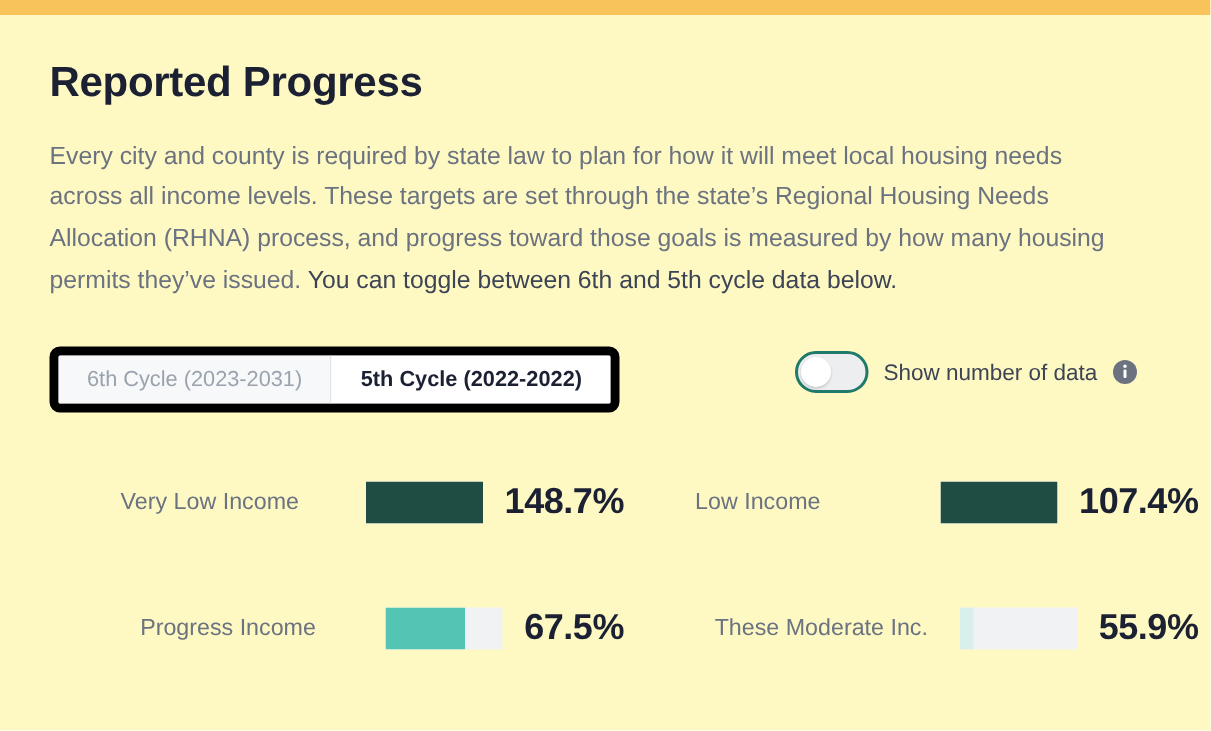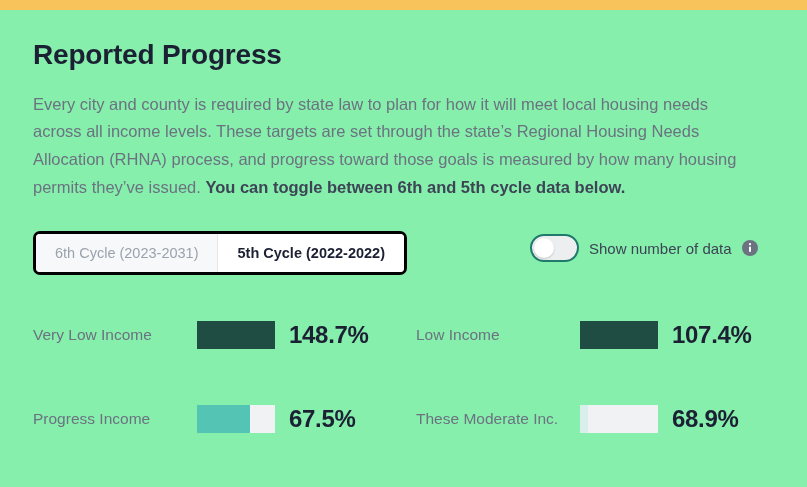--- a/index.html
+++ b/index.html
@@ -9,21 +9,21 @@
     height: 487px;
     overflow: hidden;
     background: #ffffff;
     font-family: "Liberation Sans", sans-serif;
   }
 
   #page {
     position: relative;
     width: 807px;
     height: 487px;
-    background: #86efac;
+    background: #fef9c3;
   }
 
   
   .top-bar {
     position: absolute;
     top: 0; left: 0;
     width: 807px;
     height: 10px;
     background: #f7c35a;
   }
@@ -48,36 +48,36 @@
 
   
   .intro {
     font-size: 16.5px;
     line-height: 1.68;
     color: #6b7280;
     max-width: 715px;
     margin-bottom: 30px;
   }
   .intro .emph {
-    font-weight: 700;
+    font-weight: 400;
     color: #3c4455;
   }
 
   
   .controls {
     position: relative;
     height: 44px;
     margin-bottom: 36px;
   }
 
   .cycle-tabs {
     position: absolute;
     left: 0; top: 0;
     display: flex;
-    border: 3px solid #000000;
+    border: 6px solid #000000;
     border-radius: 7px;
     overflow: hidden;
     background: #ffffff;
     height: 44px;
   }
   .cycle-tab {
     display: flex;
     align-items: center;
     justify-content: center;
     padding: 0 19px;
@@ -138,20 +138,21 @@
   
   .progress-grid {
     display: grid;
     grid-template-columns: 383px 383px;
     row-gap: 36px;
   }
   .progress-row {
     display: flex;
     align-items: center;
     min-height: 48px;
+    justify-content: flex-end;
   }
   .row-label {
     width: 164px;
     flex: 0 0 164px;
     font-size: 15.5px;
     line-height: 1.55;
     color: #6b7280;
     padding-right: 8px;
   }
   .bar-track {
@@ -234,19 +235,19 @@
           <div class="bar-fill" style="width: 67.5%; background: rgb(84, 197, 181);"></div>
         </div>
         <div class="row-value">67.5%</div>
       </div>
 
       <div class="progress-row">
         <div class="row-label">These Moderate Inc.</div>
         <div class="bar-track">
           <div class="bar-fill" style="width: 10.5%; background: rgb(217, 239, 236);"></div>
         </div>
-        <div class="row-value">68.9%</div>
+        <div class="row-value">55.9%</div>
       </div>
 
     </div>
 
   </div>
 </div>
 
 </body></html>

